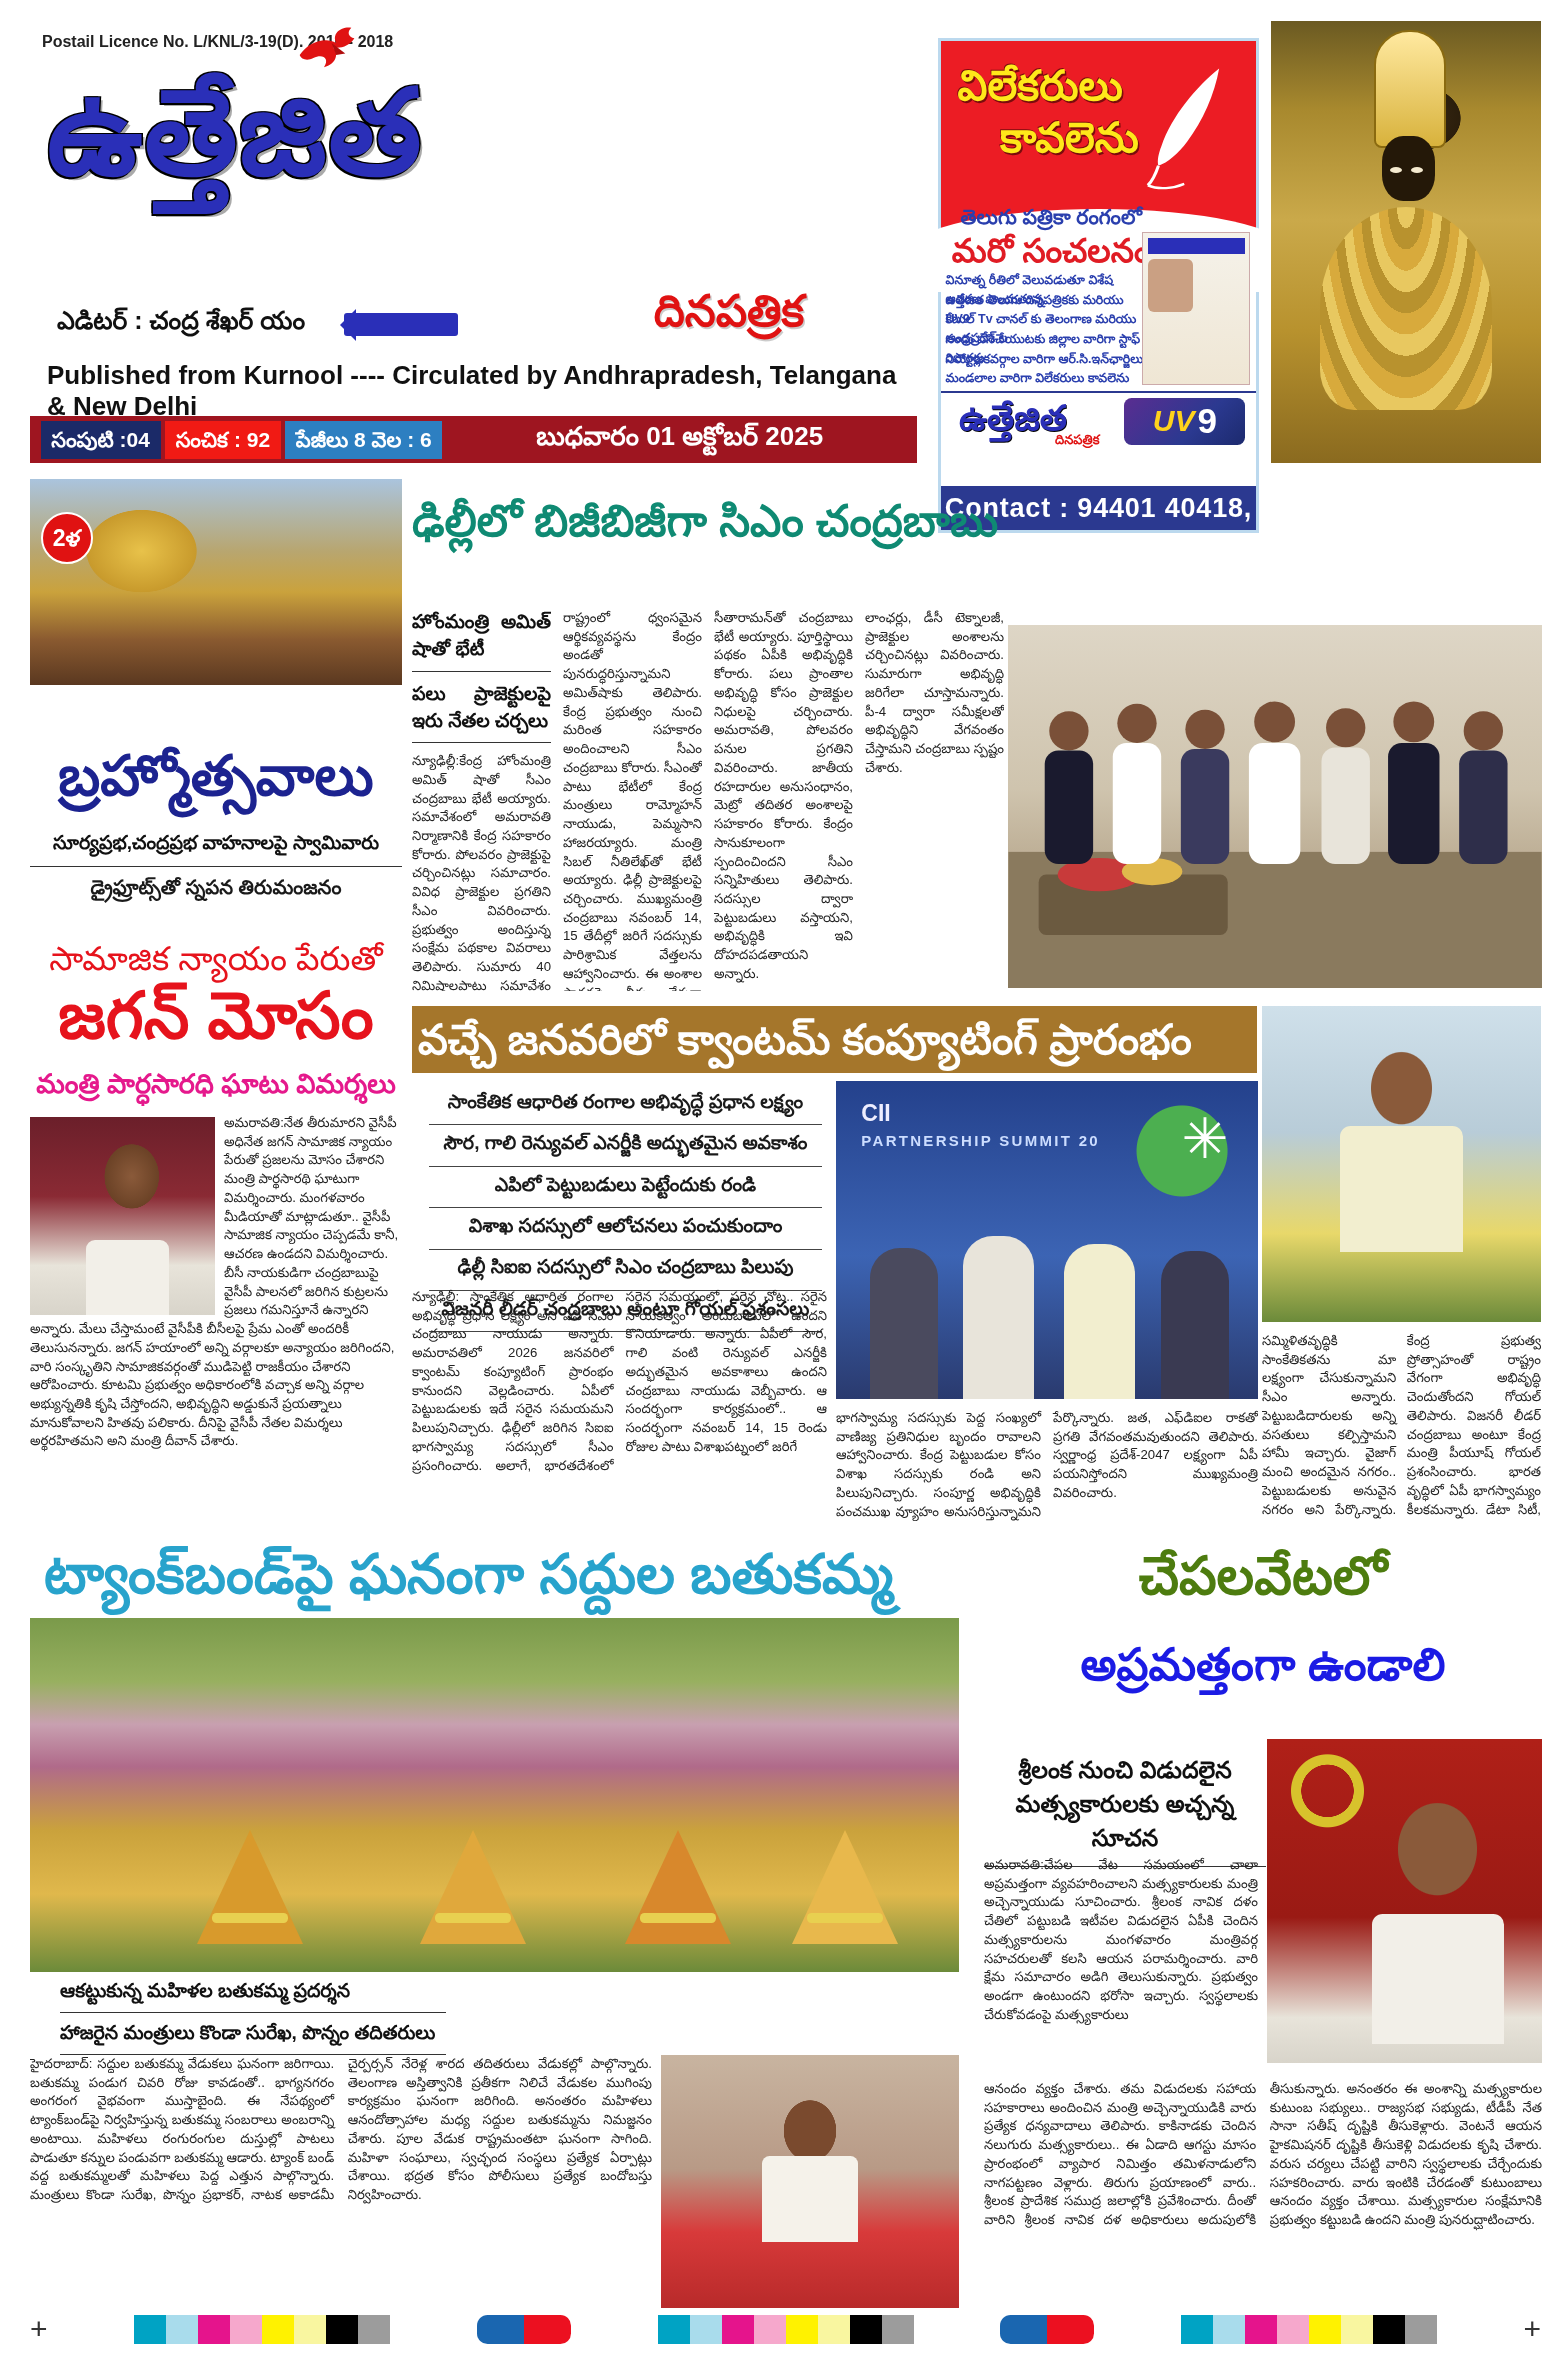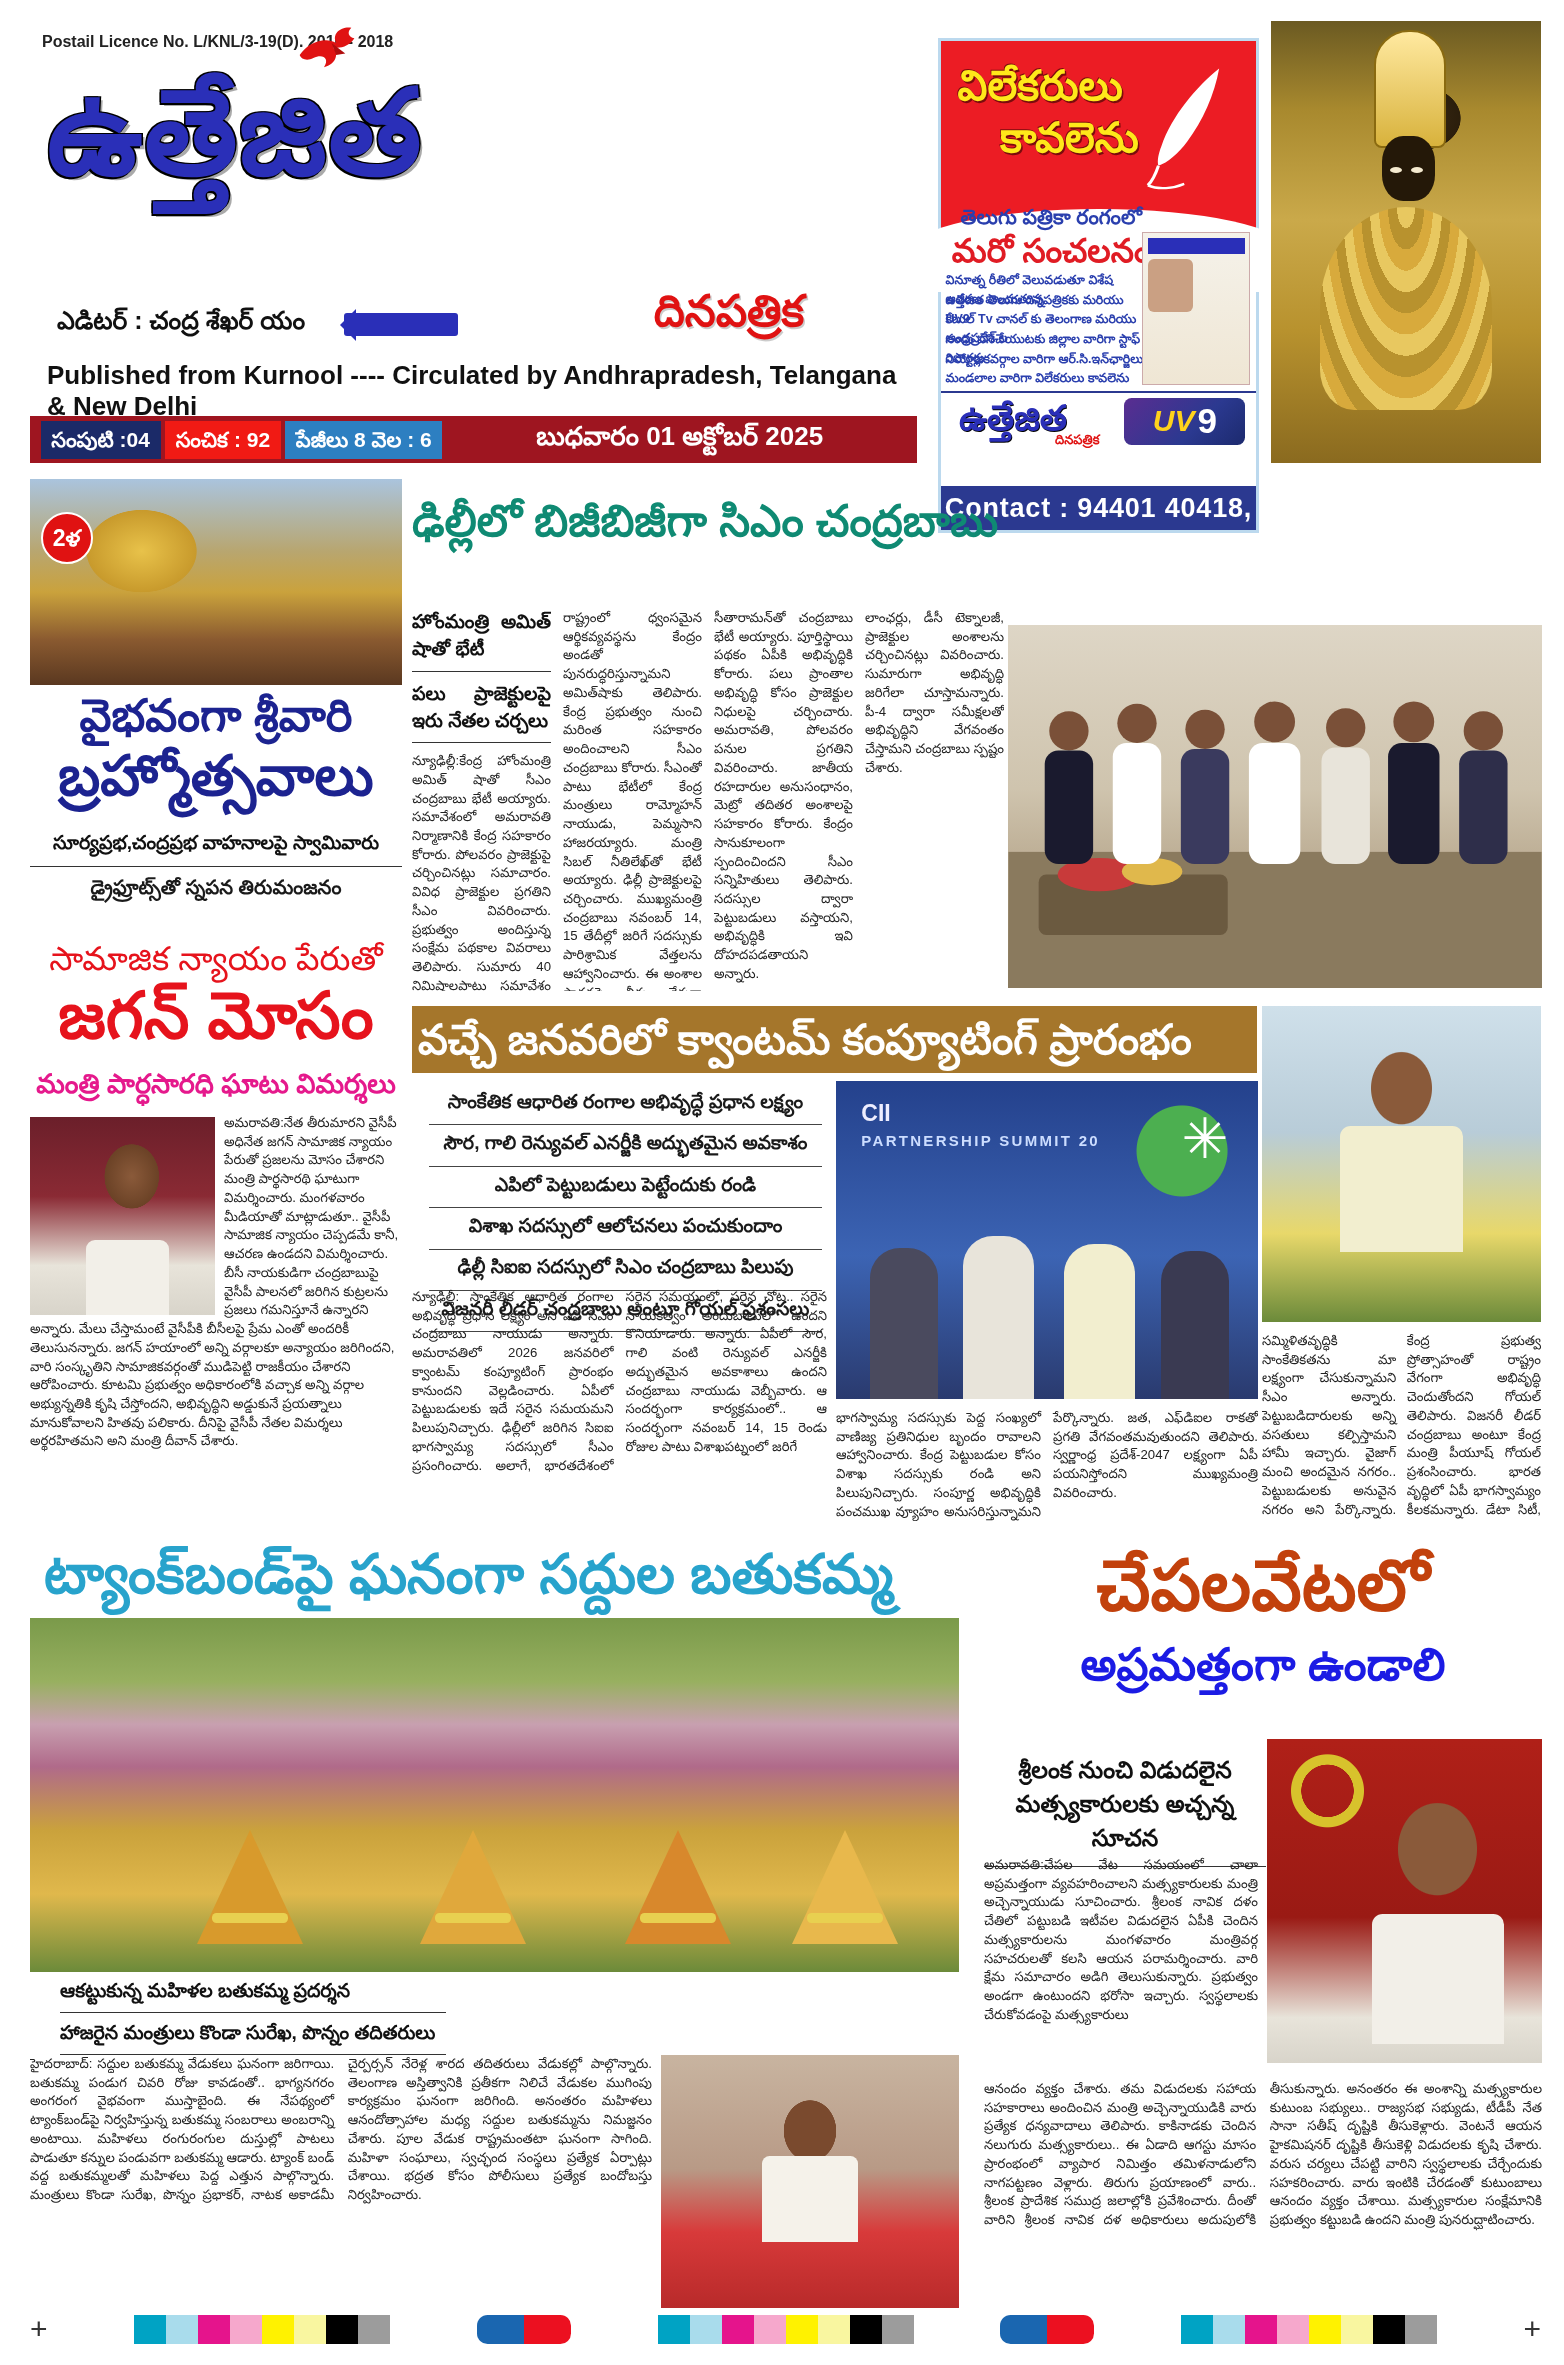--- a/index.html
+++ b/index.html
@@ -124,21 +124,21 @@
   .bk-caption{left:30px;top:1980px;width:446px;}
   .bk-cap-line{font-size:19px;font-weight:bold;color:#111;text-align:left;border-bottom:1.5px solid #333;
      padding-bottom:6px;margin:0 30px 9px;}
   .bk-body{left:30px;top:2055px;width:622px;height:253px;column-count:2;column-gap:13.6px;overflow:hidden;}
   .kids{left:661px;top:2055px;width:298px;height:253px;background:
      radial-gradient(30px 35px at 50% 30%,#7a4a2e 0 26px,transparent 26.5px),
      linear-gradient(180deg,#c8b4a0 0%,#b89a86 45%,#d83a3a 70%,#b82a2a 100%);overflow:hidden;}
   .kids:after{content:"";position:absolute;left:34%;top:40%;width:32%;height:34%;background:#f5f2ea;border-radius:7.6px 7.6px 0 0;}
 
   
-  .fish-h1{left:984px;top:1545px;width:558px;font-size:71px;font-weight:bold;color:#c2410c;text-align:center;}
+  .fish-h1{left:984px;top:1545px;width:558px;font-size:53px;font-weight:bold;color:#4d7c0f;text-align:center;}
   .fish-h2{left:984px;top:1639px;width:558px;font-size:45px;font-weight:bold;color:#1b1be4;text-align:center;}
   .fish-sub{left:984px;top:1753px;width:282px;}
   .fish-sub-line{font-size:23.5px;font-weight:bold;color:#111;text-align:center;line-height:1.45;}
   .fish-sub-u{border-bottom:1.5px solid #333;padding-bottom:10.6px;}
   .fish-photo{left:1267px;top:1739px;width:275px;height:324px;background:
      radial-gradient(42px 42px at 22% 16%,transparent 0 26px,#d8c22c 26.5px 36px,transparent 37px),
      radial-gradient(48px 56px at 62% 34%,#8a5a3a 0 39px,transparent 40px),
      linear-gradient(180deg,#b02018 0%,#9a1a14 55%,#e8e4da 86%,#d8d4ca 100%);overflow:hidden;}
   .fish-photo:after{content:"";position:absolute;left:38%;top:54%;width:48%;height:40%;background:#f2efe8;border-radius:10.6px 10.6px 0 0;}
   .fish-intro{left:984px;top:1856px;width:274px;height:212px;overflow:hidden;}
@@ -246,21 +246,20 @@
           <rect x="502" y="156" width="68" height="160" rx="18"></rect>
         <circle cx="628" cy="140" r="26" fill="#7a5038"></circle>
           <rect x="596" y="166" width="64" height="150" rx="18" fill="#2e2e4a"></rect>
       </g>
     </svg>
   </div>
 
   <div class="abs procession">
     <div class="badge">2ళ</div>
   </div>
-  <div class="abs bh" style="top:690px;font-size:45px;">వైభవంగా శ్రీవారి</div>
   <div class="abs bh" style="top:743px;font-size:56px;">బ్రహ్మోత్సవాలు</div>
   <div class="abs" style="left:30px;top:832px;width:372px;">
     <div class="subhead c">సూర్యప్రభ,చంద్రప్రభ వాహనాలపై స్వామివారు</div>
     <div class="c bold" style="font-size:19.7px;">డ్రైఫ్రూట్స్‌తో స్నపన తిరుమంజనం</div>
   </div>
 
   <div class="abs red-kicker">సామాజిక న్యాయం పేరుతో</div>
   <div class="abs red-big">జగన్ మోసం</div>
   <div class="abs magenta">మంత్రి పార్ధసారధి ఘాటు విమర్శలు</div>
   <div class="abs jagan-body">

